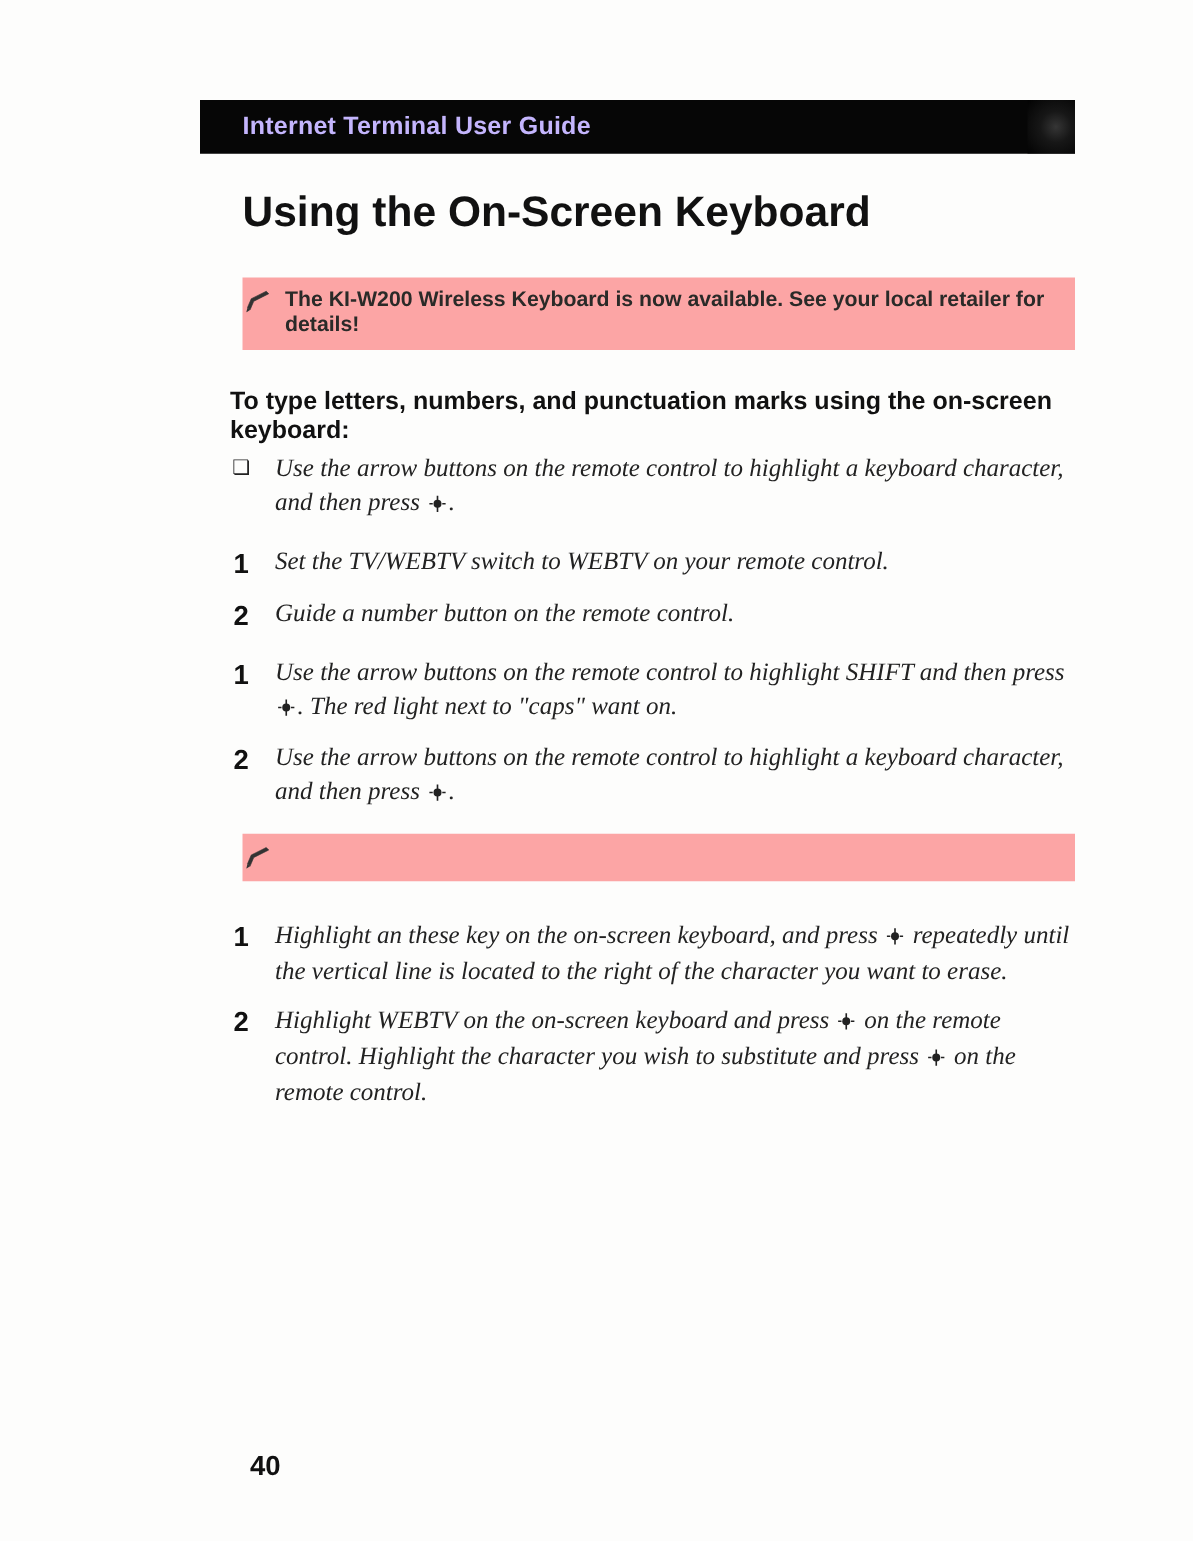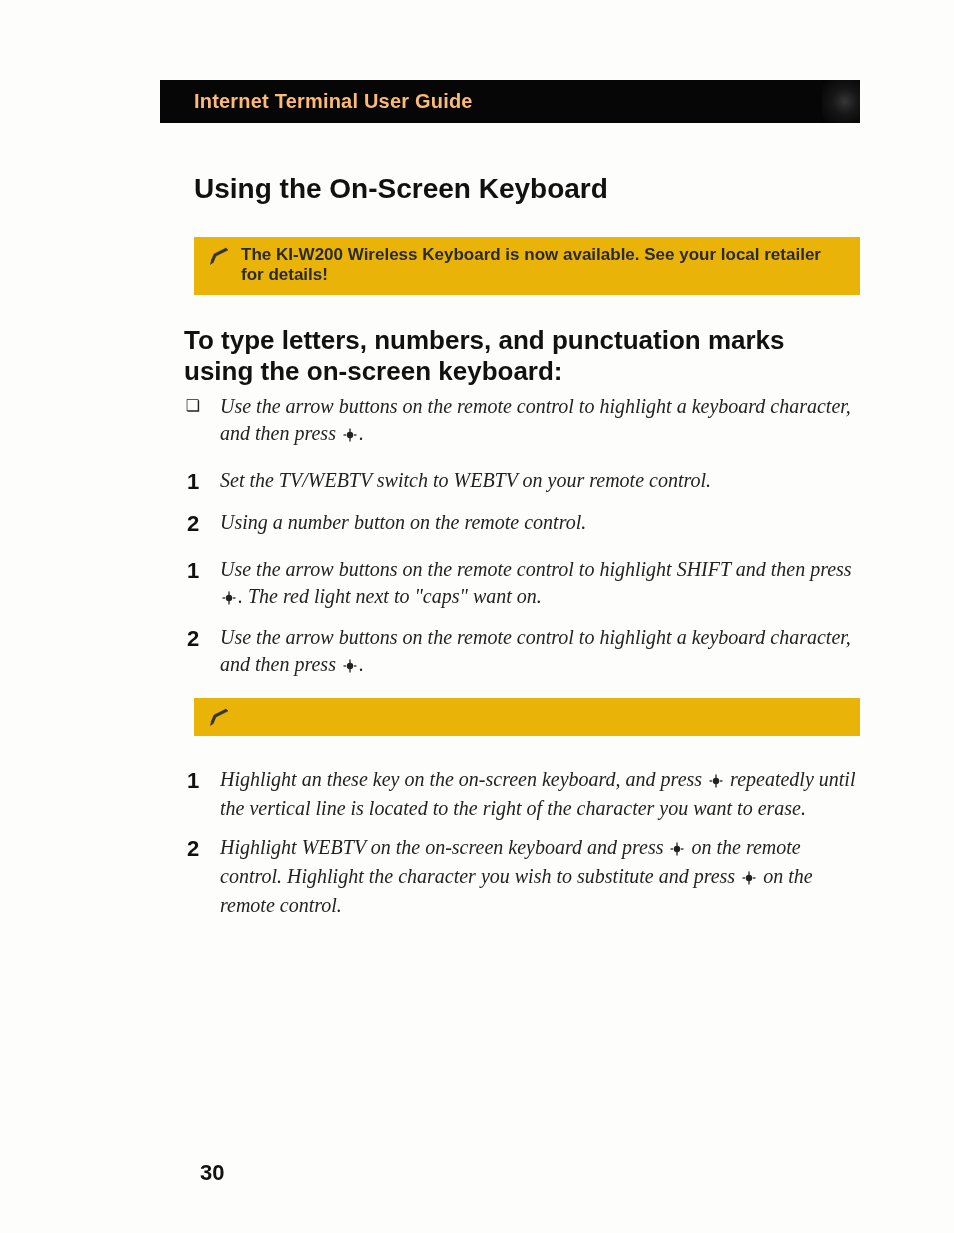--- a/index.html
+++ b/index.html
@@ -13,64 +13,64 @@
     position: relative;
   }
   .page {
     position: absolute;
     left: 160px;
     top: 80px;
     width: 700px;
   }
   .header-bar {
     background: #060606;
-    color: #fdba74;
+    color: #c4b5fd;
     font-family: "Segoe UI", "Helvetica Neue", Arial, sans-serif;
     font-weight: 700;
     font-size: 20px;
     padding: 10px 20px 10px 34px;
-    margin-bottom: 50px;
+    margin-bottom: 28px;
     letter-spacing: 0.2px;
     position: relative;
   }
   .header-bar::after{
     content:"";
     position:absolute;
     right:0;top:0;bottom:0;width:38px;
     background:radial-gradient(circle at 60% 50%, #555 0%, #222 40%, #000 100%);
     opacity:.6;
   }
   .main-title {
     font-family: "Segoe UI", "Helvetica Neue", Arial, sans-serif;
     font-weight: 800;
-    font-size: 28px;
+    font-size: 34px;
     margin: 0 0 32px 34px;
     color: #111;
   }
   .note-box {
-    background: #eab308;
+    background: #fca5a5;
     margin: 0 0 30px 34px;
-    padding: 8px 12px 10px 15px;
+    padding: 8px 12px 10px 2px;
     font-family: "Segoe UI", "Helvetica Neue", Arial, sans-serif;
     font-weight: 600;
     font-size: 17px;
     color: #2a2a28;
     display: flex;
     align-items: flex-start;
     gap: 10px;
   }
   .pen-icon {
     flex: 0 0 auto;
     margin-top: 2px;
   }
   .pen-icon svg { width: 22px; height: 18px; display:block; }
   .section-heading {
     font-family: "Segoe UI", "Helvetica Neue", Arial, sans-serif;
     font-weight: 700;
-    font-size: 26px;
+    font-size: 20px;
     margin: 24px 0 6px 24px;
     color: #111;
   }
   ul.bullets {
     list-style: none;
     margin: 0 0 18px 24px;
     padding: 0;
   }
   ul.bullets li {
     display: flex;
@@ -173,21 +173,21 @@
     </li>
   </ul>
 
   <ol class="steps">
     <li>
       <span class="step-num">1</span>
       <span class="step-text">Set the TV/WEBTV switch to WEBTV on your remote control.</span>
     </li>
     <li>
       <span class="step-num">2</span>
-      <span class="step-text">Using a number button on the remote control.</span>
+      <span class="step-text">Guide a number button on the remote control.</span>
     </li>
   </ol>
 
   <ol class="steps">
     <li>
       <span class="step-num">1</span>
       <span class="step-text">
         <span>Use the arrow buttons on the remote control to highlight SHIFT and then press </span><span class="go-icon"><svg viewBox="0 0 14 14">
               <use href="#go"></use>
             </svg></span><span>. The red light next to "caps" want on.</span>
@@ -227,13 +227,13 @@
               <use href="#go"></use>
             </svg></span><span> on the remote control. Highlight the character you wish to substitute and press </span><span class="go-icon"><svg viewBox="0 0 14 14">
               <use href="#go"></use>
             </svg></span><span> on the remote control.</span>
       </span>
     </li>
   </ol>
 
 </div>
 
-<div class="page-number">30</div>
+<div class="page-number">40</div>
 
 </body></html>

